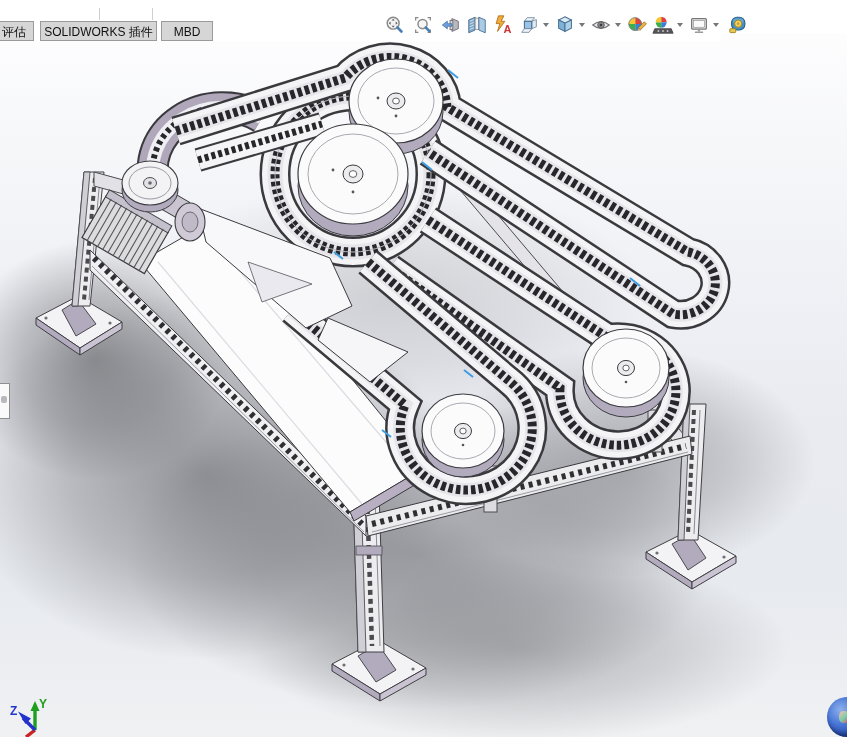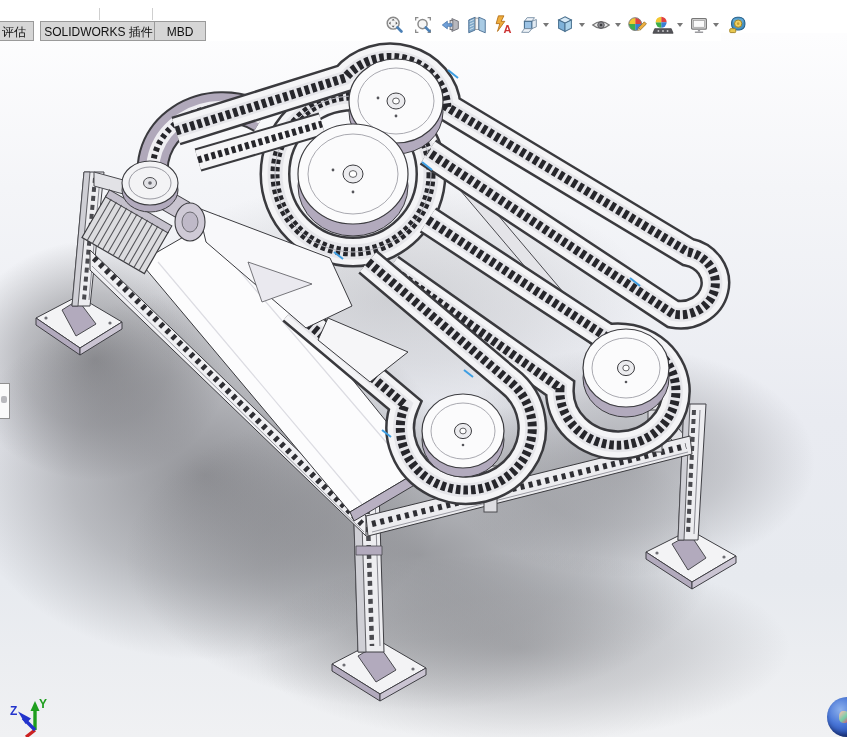--- a/index.html
+++ b/index.html
@@ -43,21 +43,21 @@
     background:linear-gradient(135deg,#e8c8a0 20%,#7adf9a 55%,#e06a6a 85%);opacity:.8;}
 </style>
 </head>
 <body>
 
 <div class="top-band">
   <div class="ribbon-divider" style="left:99px"></div>
   <div class="ribbon-divider" style="left:152px"></div>
   <div class="cmd-tab" style="left:-16px;width:50px;padding-left:10px">评估</div>
   <div class="cmd-tab" style="left:40px;width:117px">SOLIDWORKS 插件</div>
-  <div class="cmd-tab" style="left:154px;width:52px">MBD</div>
+  <div class="cmd-tab" style="left:161px;width:52px">MBD</div>
 </div>
 
 <div class="hud">
   <span class="btn">
       <svg viewBox="0 0 24 24">
     <circle cx="10" cy="10" r="6.5" fill="#f2f2f2" stroke="#8a8a8a" stroke-width="1.6"></circle>
     <path d="M10,5.2 l-1.7,2 h3.4 z M10,14.8 l-1.7,-2 h3.4 z M5.2,10 l2,-1.7 v3.4 z M14.8,10 l-2,-1.7 v3.4 z" fill="#5a5a5a"></path>
     <path d="M14.6,14.6 L19,19" stroke="#4a7fb5" stroke-width="3" stroke-linecap="round"></path>
       </svg>
     </span>

